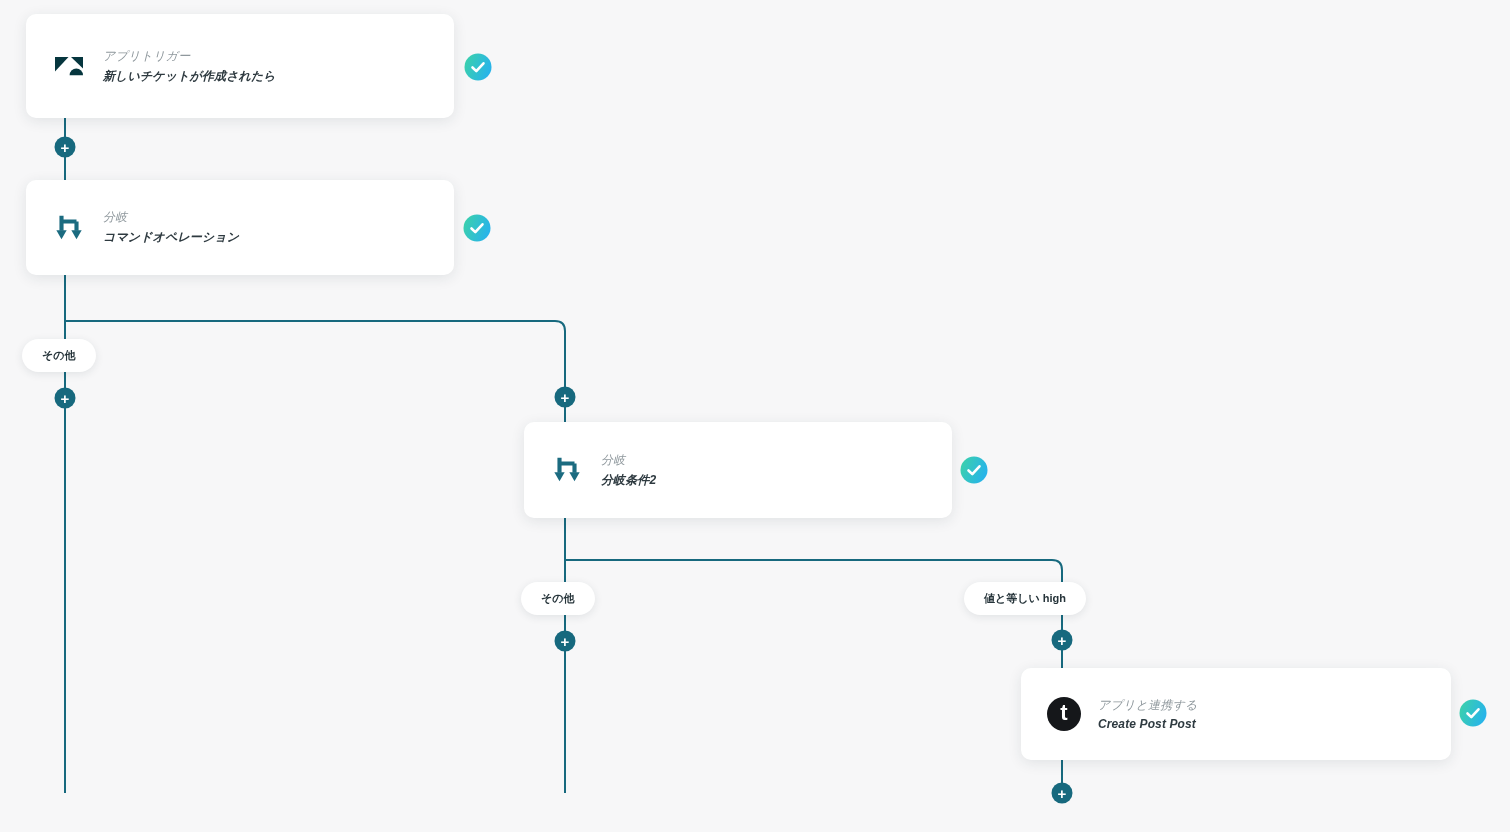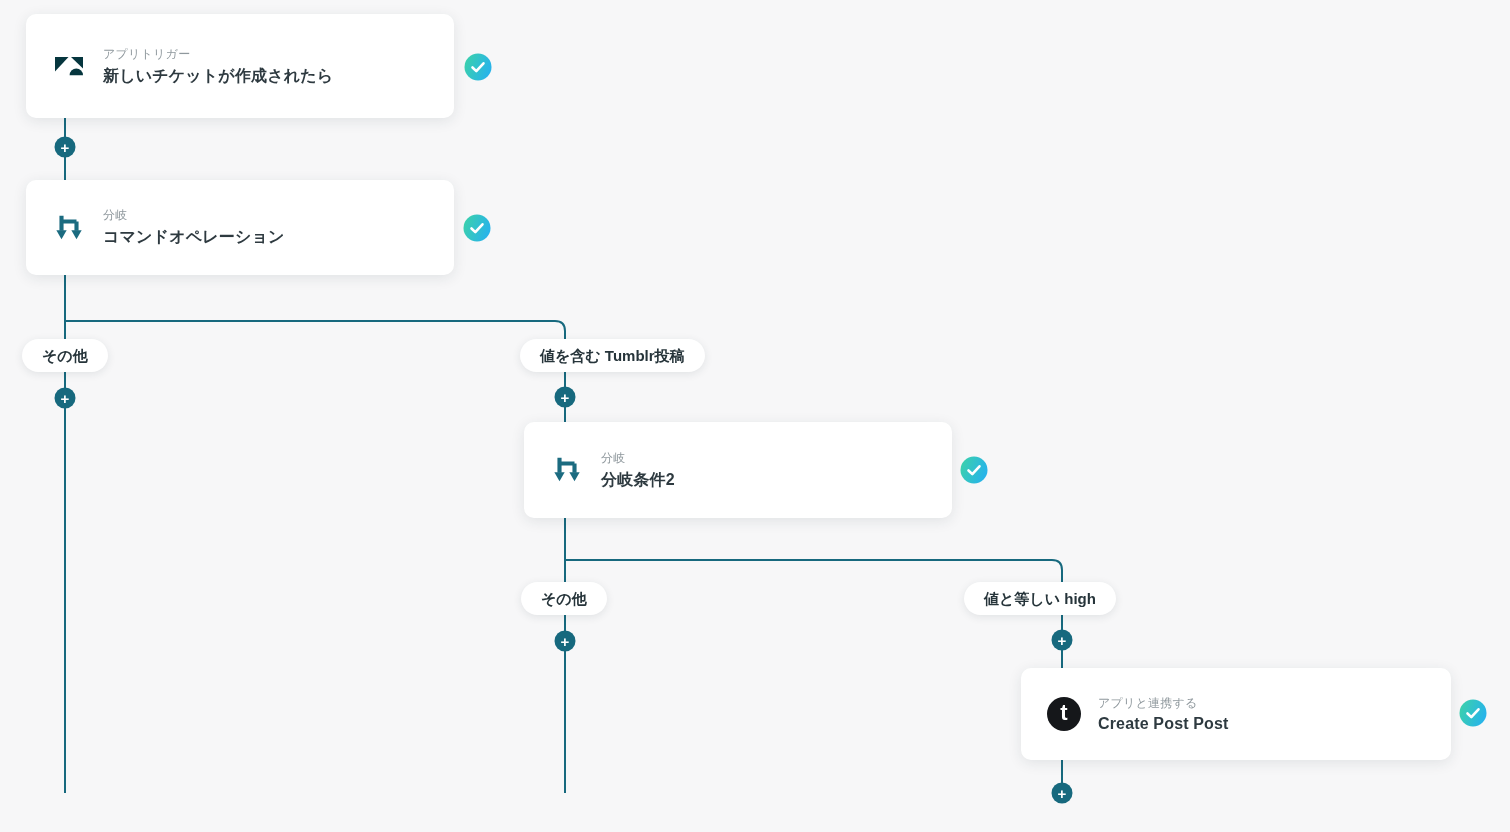--- a/index.html
+++ b/index.html
@@ -15,31 +15,31 @@
   
   .card{
     position:absolute;z-index:3;
     background:#ffffff;border-radius:10px;
     box-shadow:0 3px 14px rgba(30,45,55,0.10);
     display:flex;align-items:center;
     padding-left:26px;box-sizing:border-box;gap:17px;
     cursor:pointer;
   }
   .card .icon-box{width:34px;height:34px;flex:0 0 34px;display:flex;align-items:center;justify-content:center;}
-  .card .texts{display:flex;flex-direction:column;gap:3px;}
+  .card .texts{display:flex;flex-direction:column;gap:3px;font-style:italic;}
   .kind{font-size:12px;color:#8f989d;letter-spacing:.02em;}
-  .title{font-size:16px;font-weight:700;color:#2e3a40;letter-spacing:.01em;}
+  .title{font-size:12px;font-weight:700;color:#2e3a40;letter-spacing:.01em;}
 
   
   .pill{
     position:absolute;z-index:3;
     background:#ffffff;border-radius:17px;
     box-shadow:0 2px 8px rgba(30,45,55,0.10);
     height:33px;line-height:33px;padding:0 20px;
-    font-size:15px;font-weight:700;color:#26343a;
+    font-size:11px;font-weight:700;color:#26343a;
     white-space:nowrap;
   }
 
   
   .plus{
     position:absolute;z-index:4;
     width:21px;height:21px;border-radius:50%;
     background:#17697e;color:#ffffff;
     display:flex;align-items:center;justify-content:center;
     transform:translate(-50%,-50%);
@@ -109,21 +109,20 @@
       <span class="title">コマンドオペレーション</span>
     </span>
   </div>
   <span class="check" style="left:477px;top:228px;">
     <svg width="27" height="27" viewBox="0 0 27 27">
         <polyline points="8,14 11.8,17.6 19,9.8" fill="none" stroke="#ffffff" stroke-width="2.6" stroke-linecap="round" stroke-linejoin="round"></polyline>
       </svg>
   </span>
 
   <span class="pill" style="left:22px;top:339px;">その他</span>
-  <span class="pill" style="left:520px;top:339px;">値を含む Tumblr投稿</span>
 
   <span class="plus" style="left:65px;top:398px;">+</span>
   <span class="plus" style="left:565px;top:397px;">+</span>
 
   <div class="card" style="left:524px;top:422px;width:428px;height:96px;">
     <span class="icon-box">
       <svg width="30" height="32" viewBox="0 0 32 32">
         <path d="M8,3 V19 M8,9 H24 M24,9 V19" fill="none" stroke="#1b6b80" stroke-width="4.4"></path>
         <polygon points="2.5,18.5 13.5,18.5 8,28" fill="#1b6b80"></polygon>
         <polygon points="18.5,18.5 29.5,18.5 24,28" fill="#1b6b80"></polygon>

